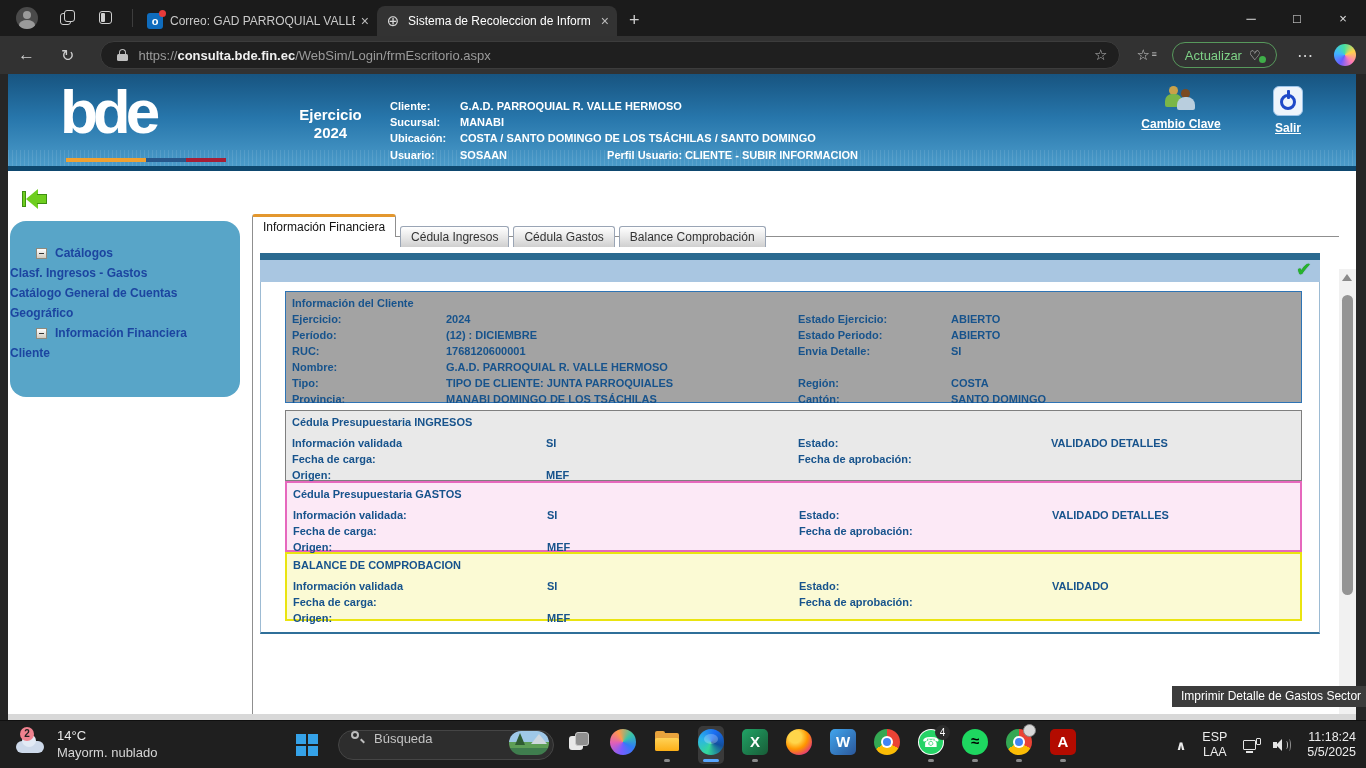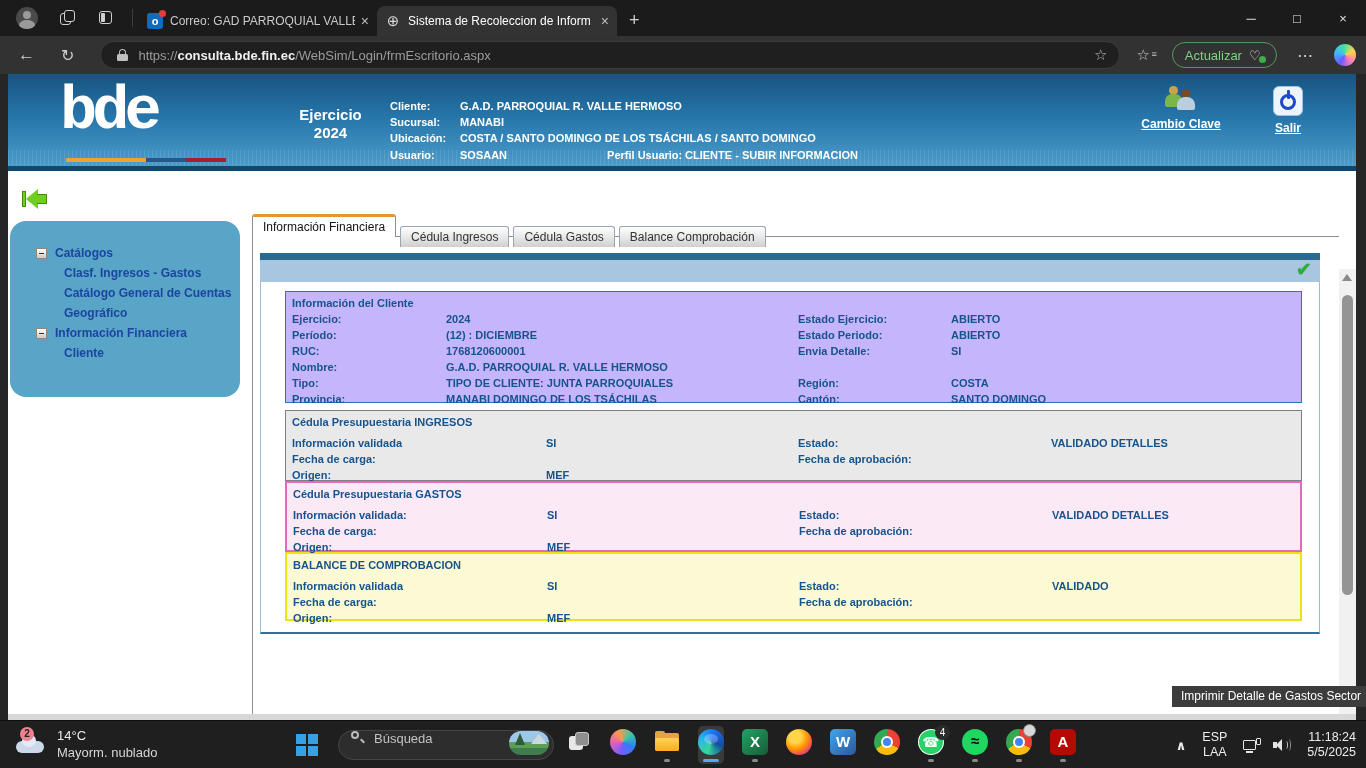--- a/index.html
+++ b/index.html
@@ -48,21 +48,21 @@
   .health .heart { color:#d9d9d9; font-size:13px; line-height:14px; }
   .health .dot { position:absolute; right:-2px; bottom:-1px; width:7px; height:7px; background:#3fae49; border-radius:50%; }
   .dots { margin-left:20px; color:#d5d5d5; font-size:16px; letter-spacing:1px; }
   .copilot { margin-left:20px; width:22px; height:22px; border-radius:50%; background:conic-gradient(from 210deg,#6a5cff,#3fb6ff,#45e0a2,#ffd24a,#ff7ab8,#6a5cff); }
 
   
   .page { position:absolute; left:8px; top:74px; width:1348px; height:646px; background:#ffffff; overflow:hidden; }
   .site-header { position:relative; width:100%; height:97px; background:linear-gradient(#175480 0%, #2776ab 45%, #4f9fcd 100%); }
   .site-header .texture { position:absolute; left:0; bottom:5px; width:100%; height:16px; background:repeating-linear-gradient(90deg, rgba(255,255,255,.10) 0 1px, transparent 1px 4px); }
   .site-header .strip { position:absolute; left:0; bottom:0; width:100%; height:5px; background:#0e486f; }
-  .logo { position:absolute; left:52px; top:2px; color:#fff; font-size:62px; font-weight:bold; letter-spacing:-5px; font-family:Liberation Mono, monospace; }
+  .logo { position:absolute; left:52px; top:2px; color:#fff; font-size:62px; font-weight:bold; letter-spacing:-5px; font-family:Liberation Sans, sans-serif; }
   .logo-stripes { position:absolute; left:58px; top:84px; height:4px; width:160px; display:flex; }
   .logo-stripes .s1 { width:80px; background:#f0a132; }
   .logo-stripes .s2 { width:40px; background:#27578b; }
   .logo-stripes .s3 { width:40px; background:#a51e36; }
   .ejercicio { position:absolute; left:270px; top:32px; width:105px; text-align:center; color:#fff; font-weight:bold; font-size:15px; line-height:18px; }
   .hfields { position:absolute; left:382px; top:24px; width:620px; font-size:11px; line-height:16.2px; color:#fff; }
   .hrow { display:flex; }
   .hlab { width:70px; font-weight:bold; }
   .hval { font-weight:bold; }
   .hperfil { margin-left:60px; display:flex;padding-left:40px; }
@@ -83,32 +83,32 @@
   .page-body { position:relative; width:100%; height:549px; background:#fff; }
   .back-arrow { position:absolute; left:14px; top:18px; width:26px; height:20px; }
   .back-arrow .bbar { position:absolute; left:0; top:2px; width:4px; height:16px; background:#6fce1f; border:1px solid #3f8f12; }
   .back-arrow .btri { position:absolute; left:4px; top:0; width:0; height:0; border-top:10px solid transparent; border-bottom:10px solid transparent; border-right:12px solid #6fce1f; }
   .back-arrow .bstem { position:absolute; left:15px; top:5px; width:10px; height:10px; background:#6fce1f; border:1px solid #3f8f12; border-left:none; }
 
   .sidebar-box { position:absolute; left:2px; top:50px; width:230px; height:176px; background:#58a5c8; border-radius:16px; padding-top:22px; }
   .tree-row { height:20px; display:flex; align-items:center; font-size:12px; font-weight:bold; color:#1c45a0; }
   .tree-row .minus { width:11px; height:11px; margin-left:26px; margin-right:8px; background:linear-gradient(#ffffff,#cfcabf); border:1px solid #8e8a7d; position:relative; }
   .tree-row .minus::after { content:""; position:absolute; left:2px; top:4px; width:5px; height:1px; background:#333; }
-  .tree-row.lvl1 { padding-left:54px; }
+  .tree-row.lvl1 { }
 
   .tabs-row { position:absolute; left:244px; top:43px; height:23px; display:flex; gap:4px; z-index:3; }
   .stab { height:21px; margin-top:12px; padding:0 10px; font-size:12px; color:#333; background:linear-gradient(#ffffff,#e6e6e6 55%,#cfcfcf); border:1px solid #9aa5b5; border-bottom:none; border-radius:3px 3px 0 0; display:flex; align-items:center; }
   .stab.active { height:23px; margin-top:0; background:#fff; border:1px solid #8f8f8f; border-bottom:none; border-top:3px solid #e3972e; color:#111; position:relative; z-index:4; }
 
   .tab-panel { position:absolute; left:244px; top:65px; right:17px; bottom:6px; background:#fff; border-top:1px solid #8f8f8f; border-left:1px solid #8f8f8f; }
   .toolbar { position:absolute; left:7px; top:16px; right:19px; height:29px; background:#a9c6e1; border-top:7px solid #2a6a90; }
   .toolbar .check { position:absolute; right:8px; top:-2px; font-size:19px; font-weight:bold; color:#27b32b; text-shadow:0 0 1px #0d7a1f; }
   .panels { position:absolute; left:7px; top:45px; right:19px; height:352px; border-left:1px solid #9dbbd3; border-right:1px solid #9dbbd3; border-bottom:2px solid #2f6f99; padding:9px 17px 0 24px; background:#fff; }
   .panel { font-size:11px; font-weight:bold; color:#17538c; }
-  .panel-client { height:112px; border:1px solid #2e74b5; padding:3px 6px; margin-bottom:7px; background:#c4b5fd; }
+  .panel-client { height:112px; border:1px solid #2e74b5; padding:3px 6px; margin-bottom:7px; background:#a3a3a3; }
   .ptitle { line-height:16px; }
   .crow { display:grid; grid-template-columns:154px 352px 153px 1fr; line-height:16px; }
   .status-panel { padding:3px 6px; margin-bottom:0; }
   .sp-ingresos { height:71px; background:#e9e9e9; border:1px solid #7f7f7f; }
   .sp-gastos { height:71px; background:#fce9f6; border:2px solid #e668bd; }
   .sp-balance { height:69px; background:#fbfad4; border:2px solid #eae410; }
   .sp-title { line-height:17px; margin-bottom:4px; }
   .srow { display:grid; grid-template-columns:254px 252px 253px 1fr; line-height:16px; }
 
   .scrollbar { position:absolute; right:0; top:98px; bottom:6px; width:17px; background:#f1f1f1; }

